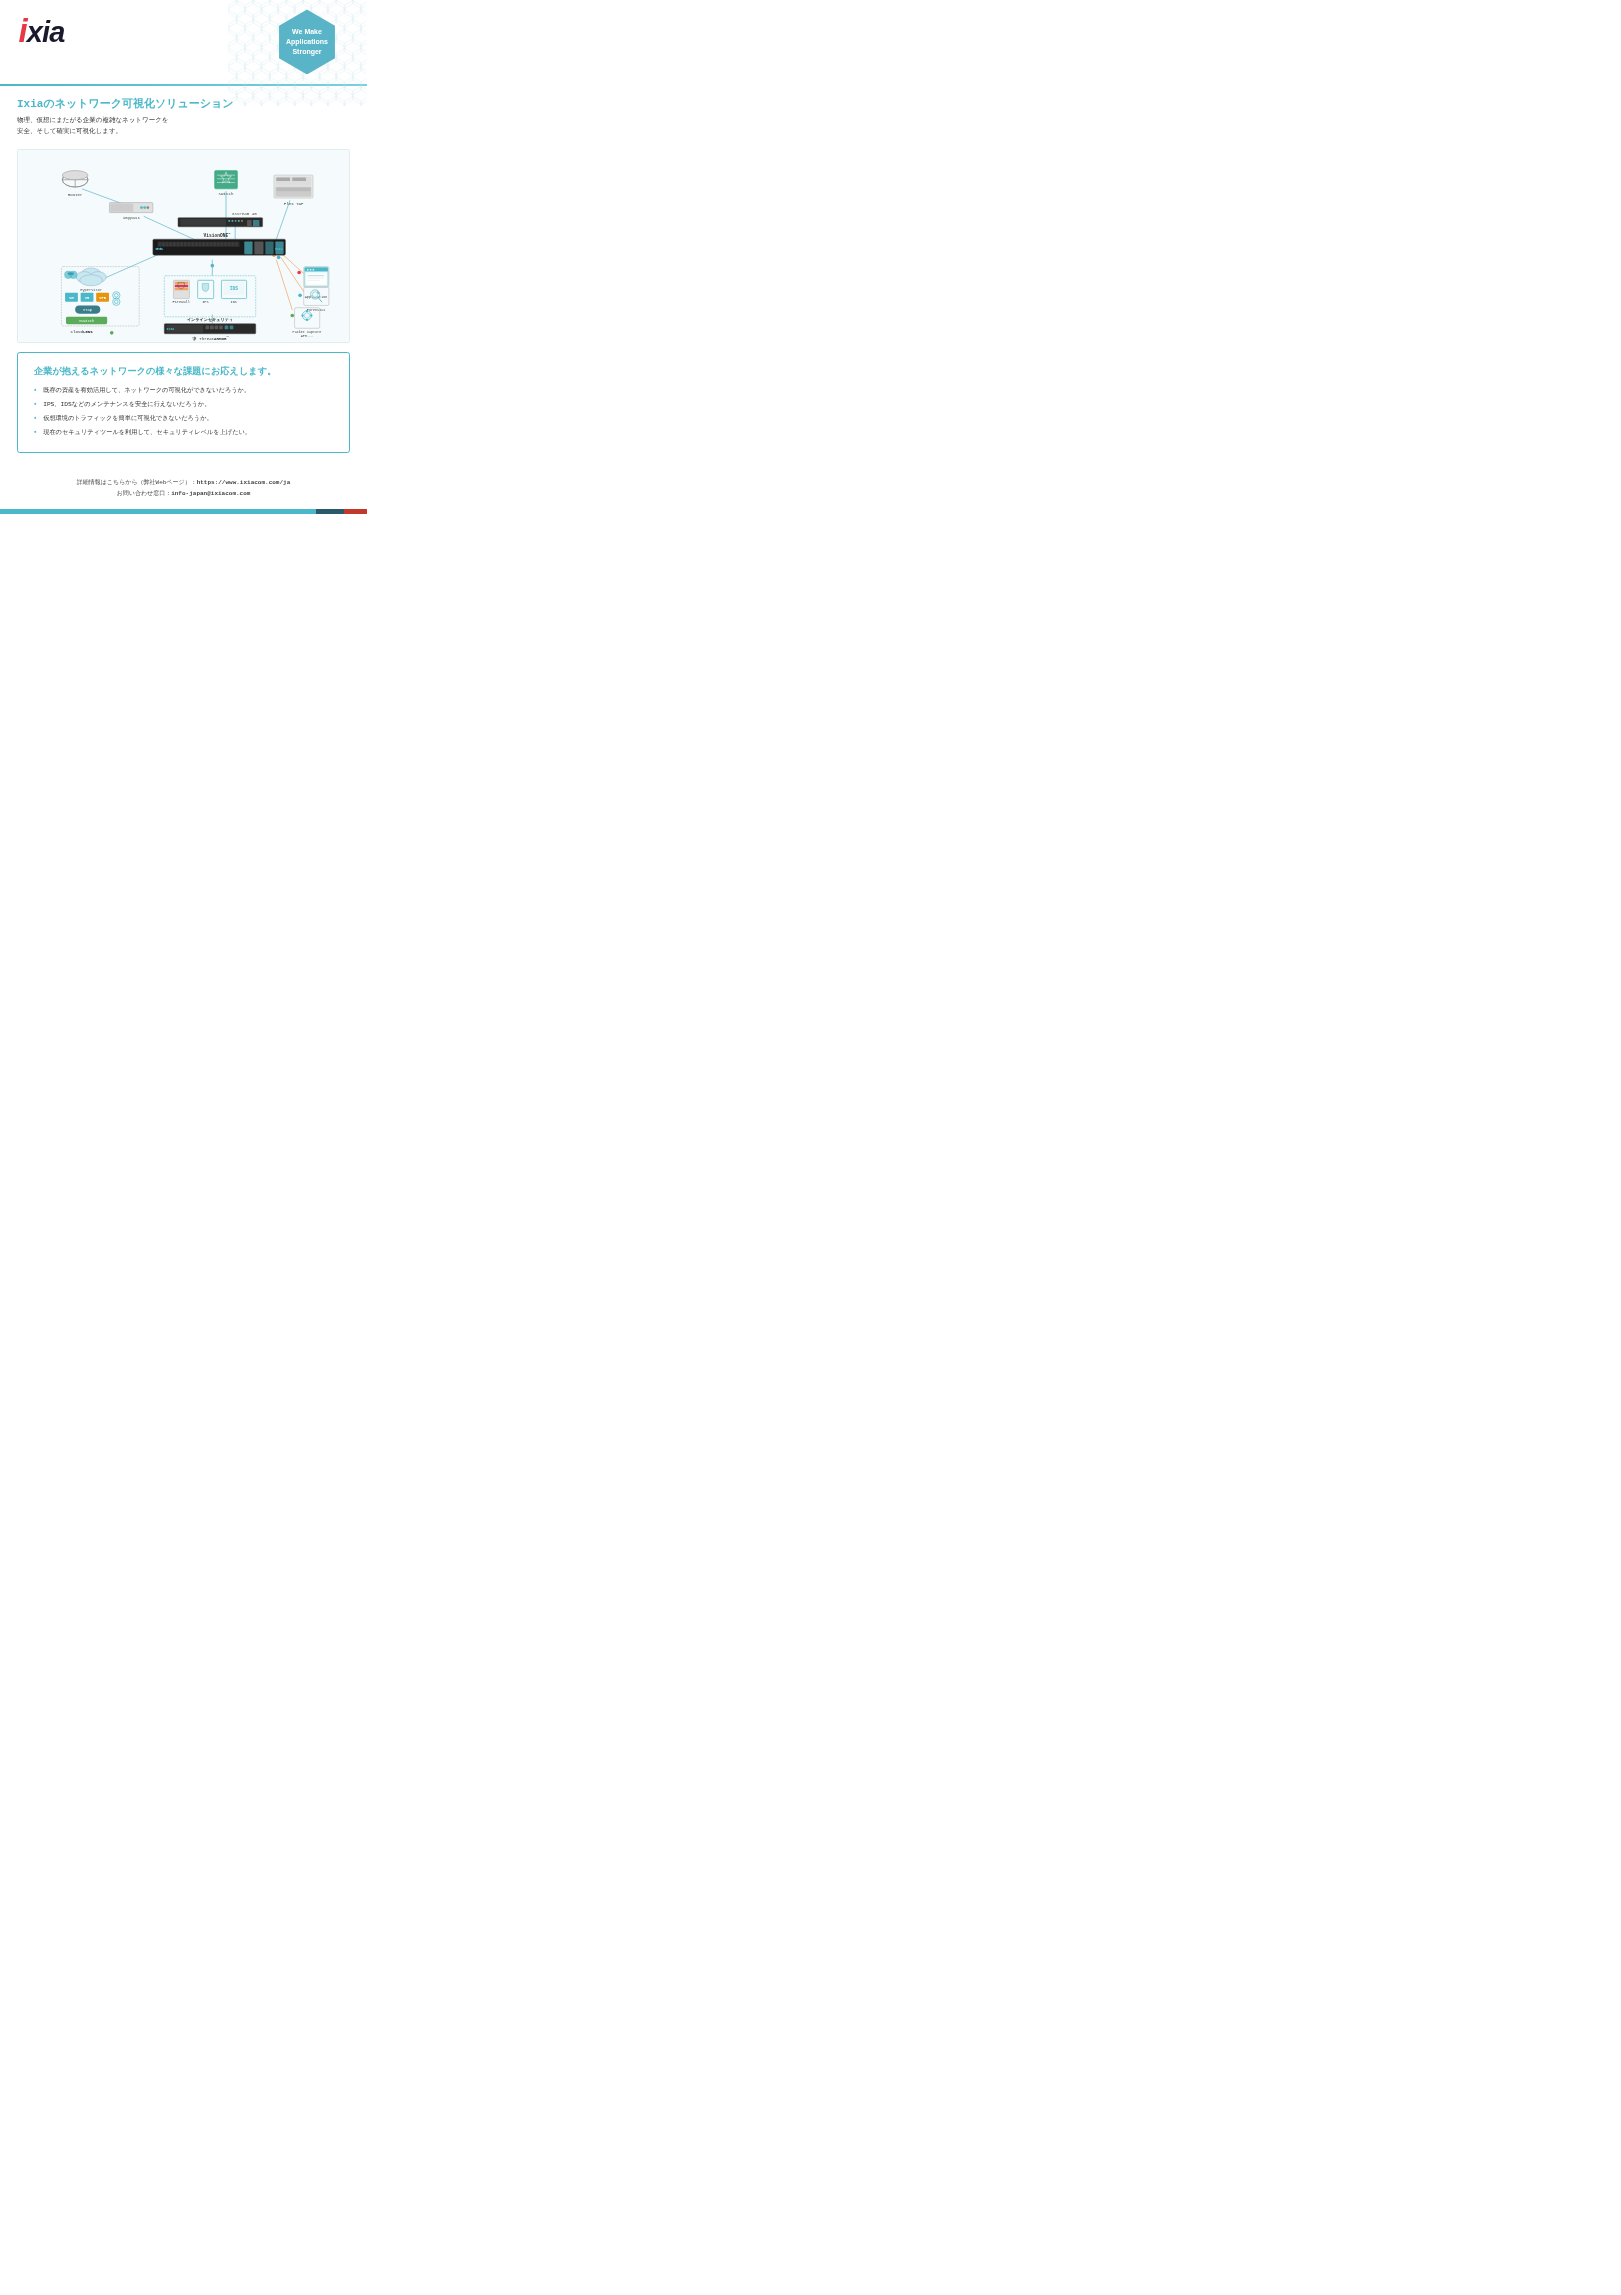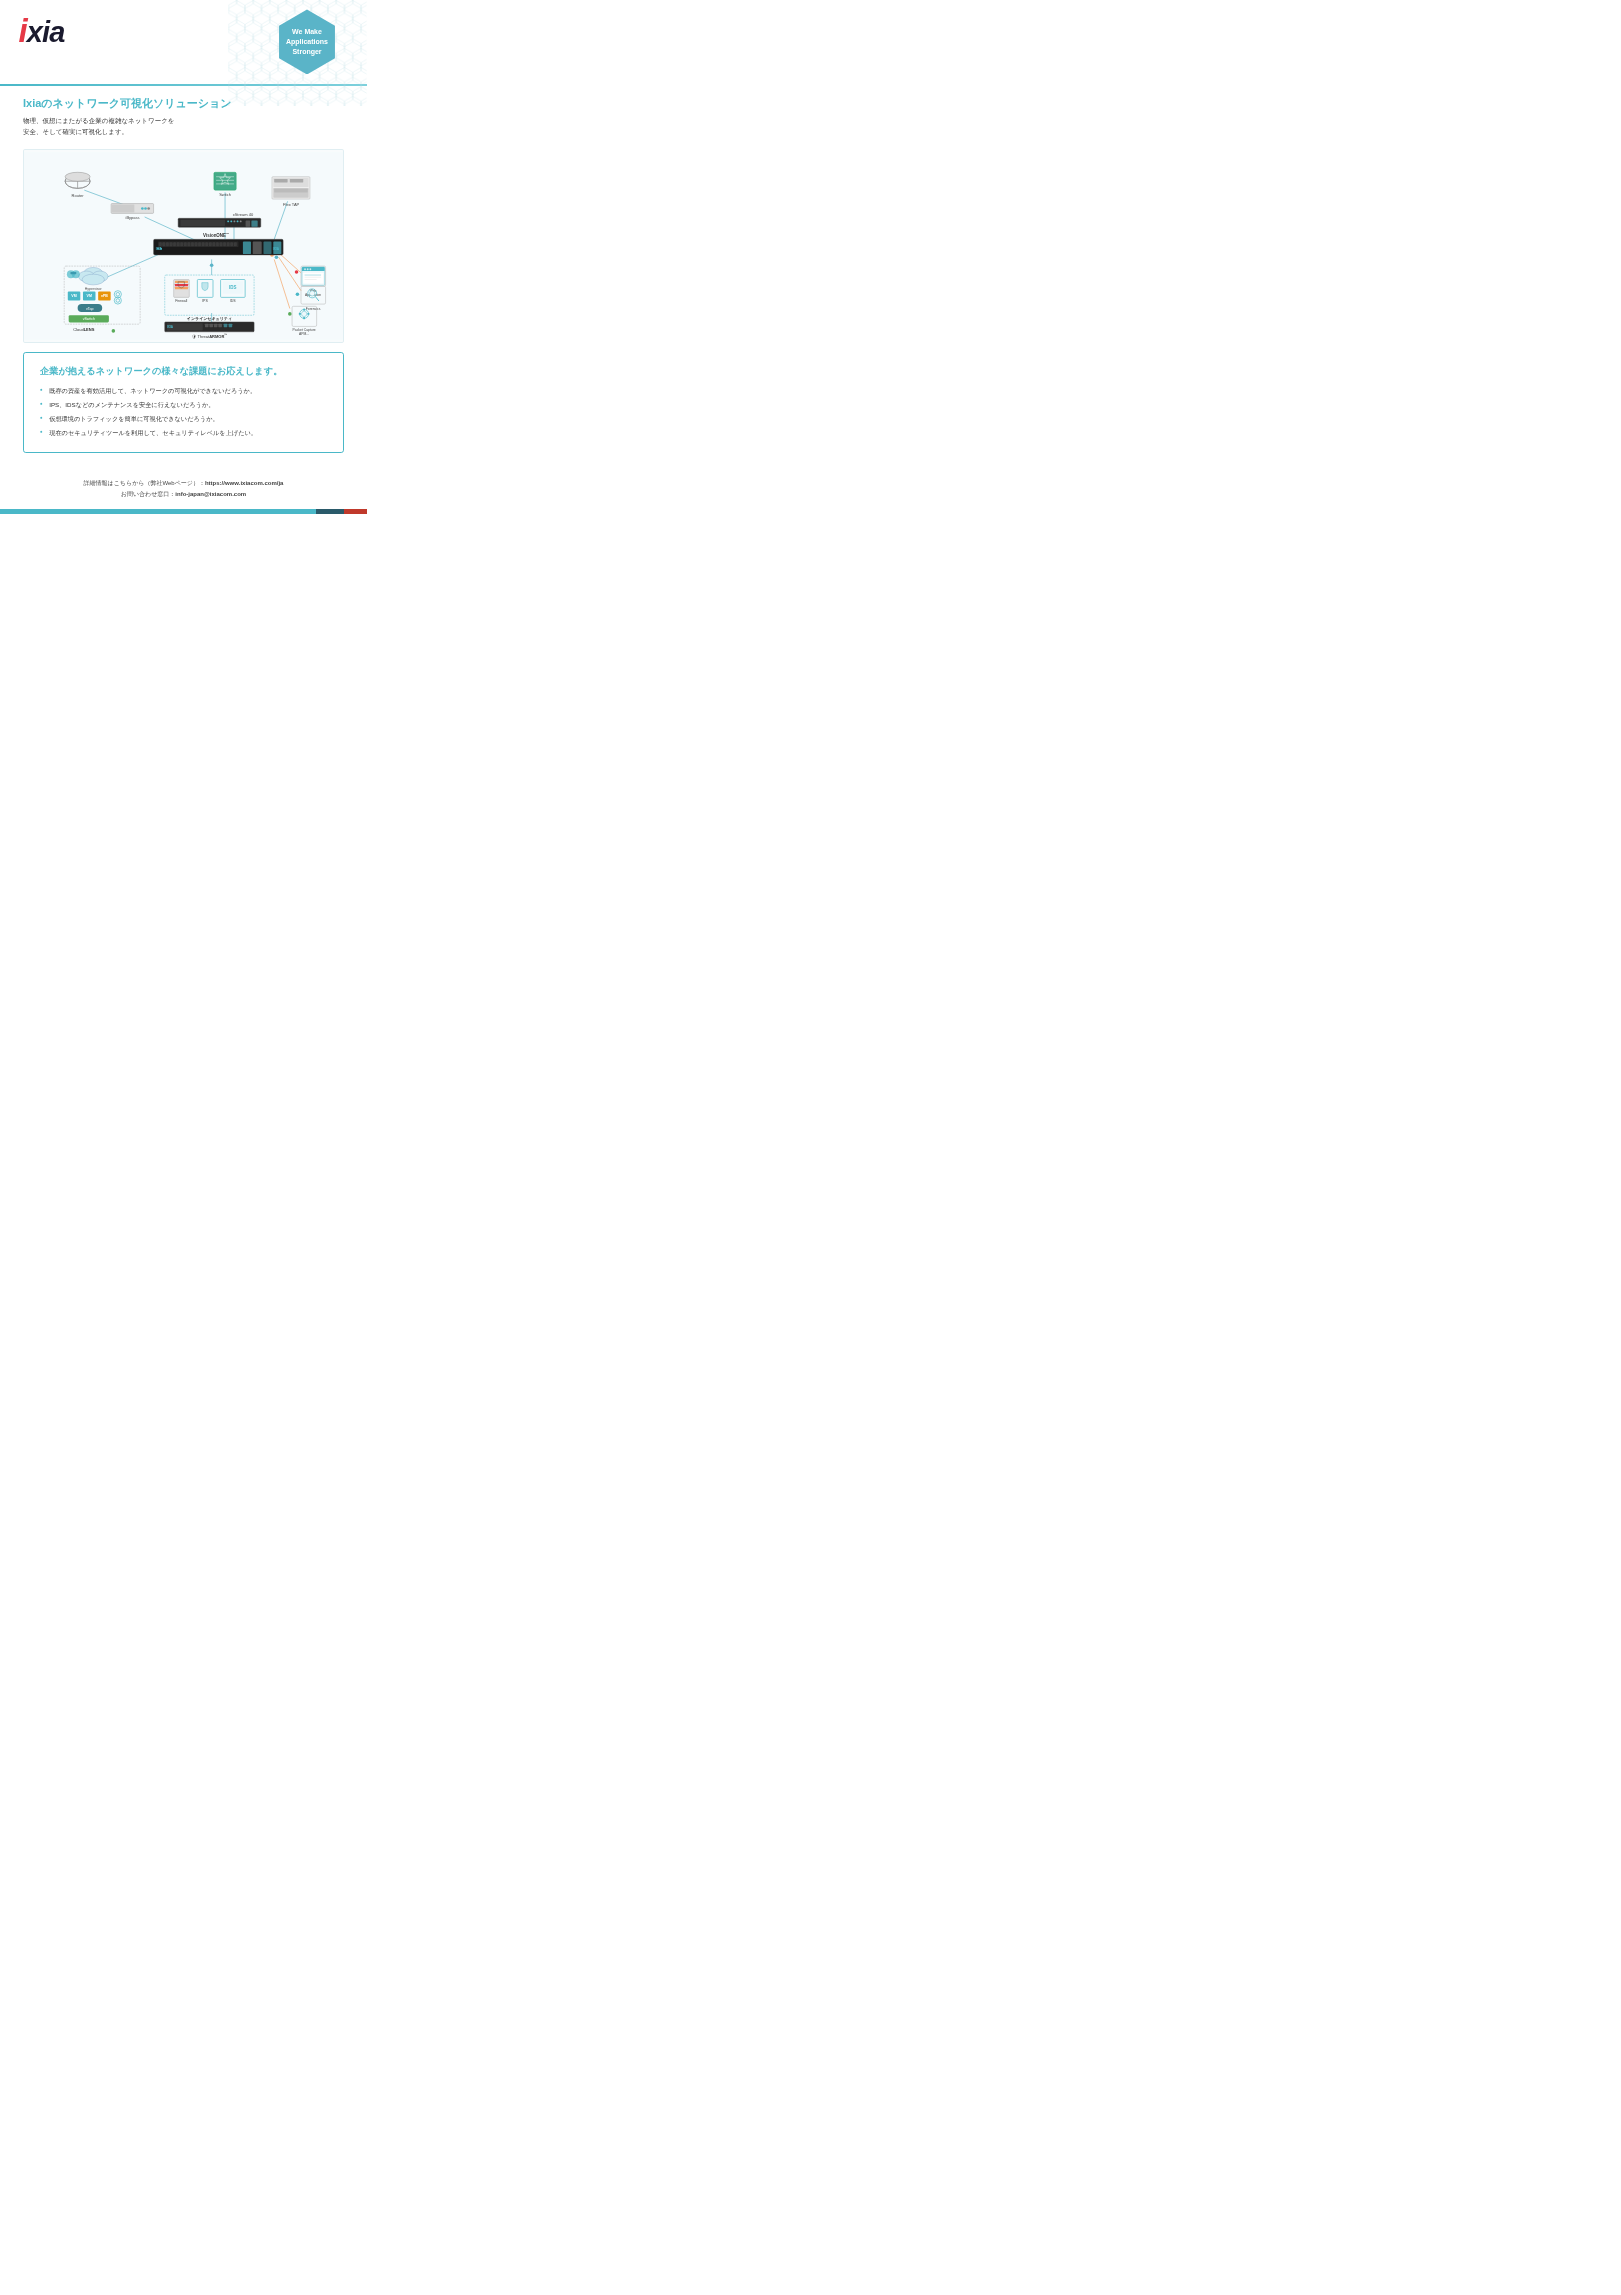--- a/index.html
+++ b/index.html
@@ -62,21 +62,22 @@
 
     
     .teal-stripe {
       height: 2.8px;
       background: linear-gradient(to right, #4ab8c8, #7dd0dc);
       margin: 0 0 9.2px 0;
     }
 
     
     .main-content {
-      padding: 0 23px;
+      padding: 0 17px;
+      font-family: Liberation Mono, monospace;
     }
 
     
     .section-title {
       color: #4ab8c8;
       font-size: 11px;
       font-weight: 700;
       margin-bottom: 4.6px;
     }
     .section-subtitle {

